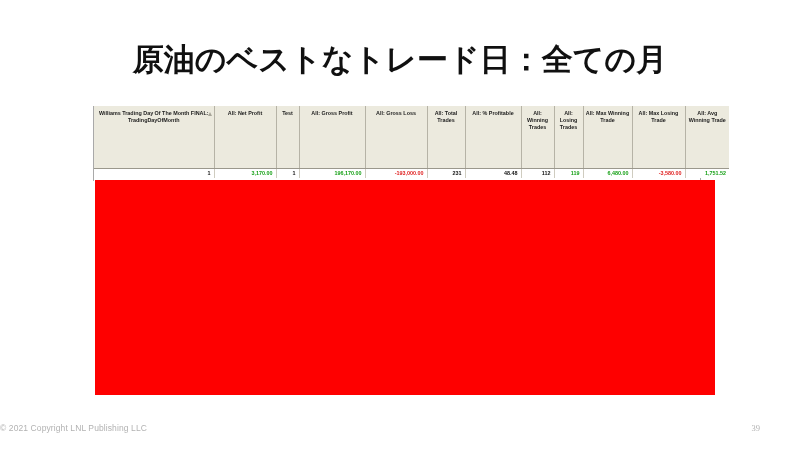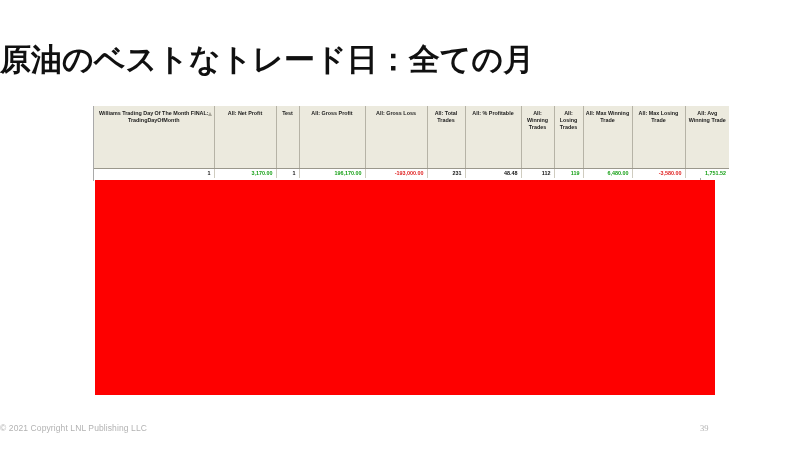--- a/index.html
+++ b/index.html
@@ -32,20 +32,21 @@
     font-weight: 400;
     color: #4a4a4a;
     letter-spacing: 0.2px;
     line-height: 30px;
     white-space: nowrap;
   }
   #title-jp {
     position: absolute;
     left: 0; top: 40px;
     width: 800px;
+    text-align: center;
     font-family: "DejaVu Sans", sans-serif;
     font-size: 31px;
     font-weight: 700;
     color: #101010;
     line-height: 38px;
     white-space: nowrap;
   }
   
   #grid-wrap {
     position: absolute;
@@ -128,21 +129,21 @@
     font-family: "Liberation Sans", sans-serif;
     font-size: 8.5px;
     color: #b2b2b2;
     letter-spacing: .1px;
   }
   #footer-pagenum {
     position: absolute;
     left: 700px;
     top: 423px;
     width: 60px;
-    text-align: left;
+    text-align: right;
     font-family: Liberation Serif, serif;
     font-size: 8.5px;
     color: #b2b2b2;
   }
 </style>
 </head>
 <body>
 
 <div id="slide">
 

